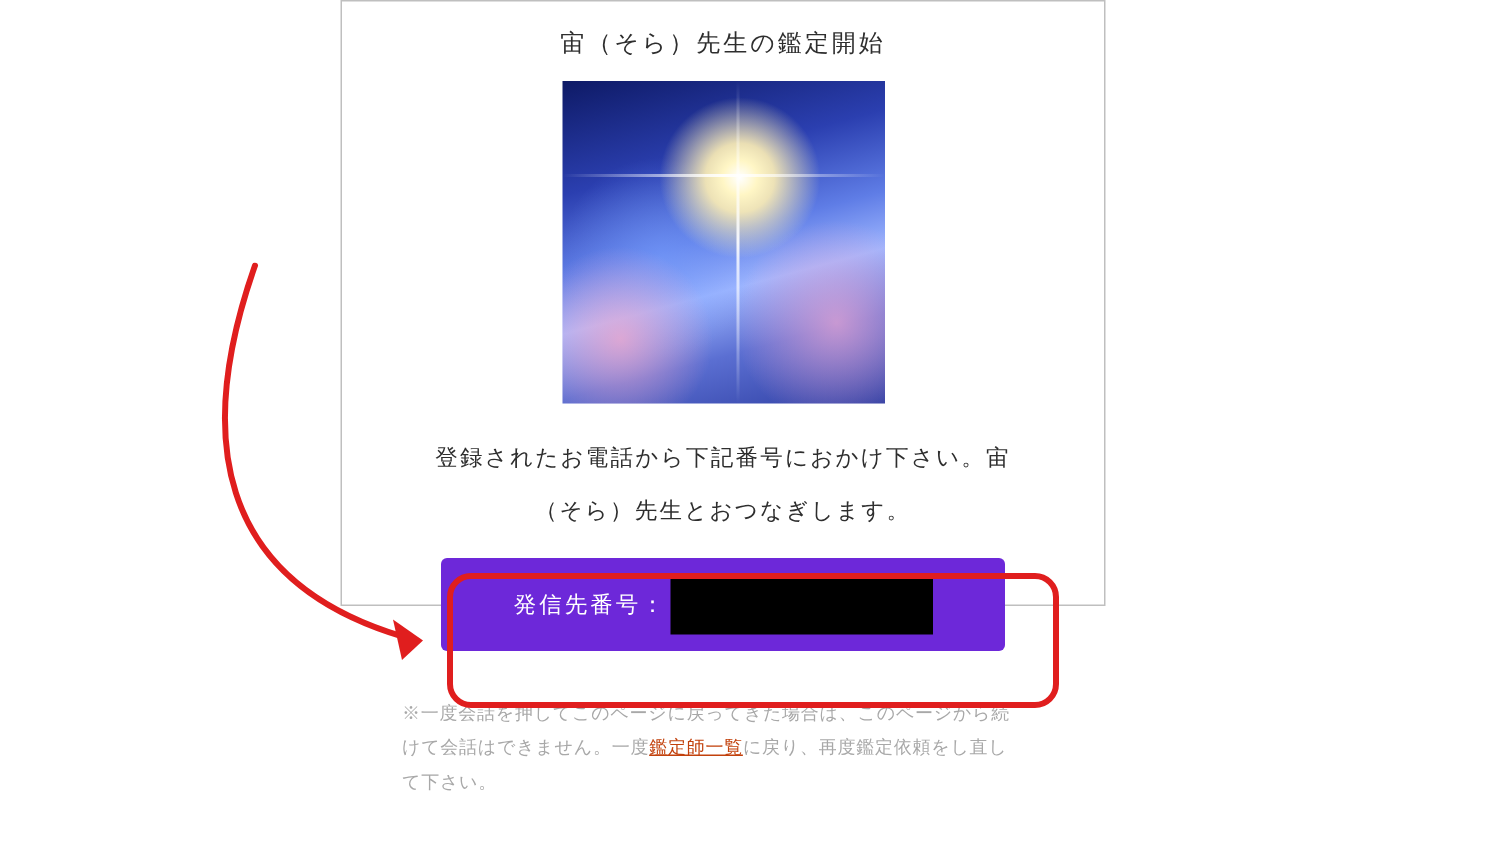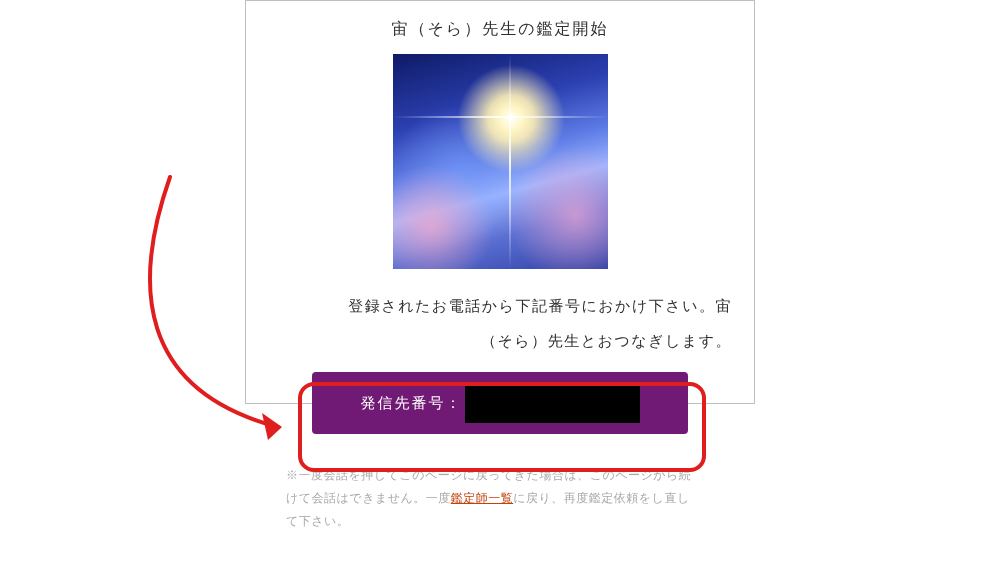--- a/index.html
+++ b/index.html
@@ -1,20 +1,20 @@
 <!DOCTYPE html>
 <html><head>
 <meta charset="utf-8">
 <style>
   * { box-sizing: border-box; margin: 0; padding: 0; }
   html, body { width: 1000px; height: 562px; background: #ffffff; font-family: "Hiragino Kaku Gothic Pro", "Meiryo", sans-serif; }
   .canvas { position: relative; width: 1000px; height: 562px; }
   .card {
     position: absolute;
-    left: 245px; top: 0;
+    left: 227px; top: 0;
     width: 510px; height: 404px;
     border: 1px solid #bfbfbf;
     background: #fff;
     padding: 18px 22px;
   }
   .title {
     text-align: center;
     font-size: 16px;
     color: #2e2e2e;
     letter-spacing: 2px;
@@ -32,29 +32,29 @@
       radial-gradient(circle at 30% 55%, rgba(120,160,255,0.55) 0%, rgba(120,160,255,0) 35%),
       linear-gradient(165deg, #0e1a66 0%, #2b3fb0 28%, #5f7de6 48%, #9eb6ff 62%, #5b6fd2 78%, #2f3fa3 100%);
   }
   
   .sky::before, .sky::after {
     content: ""; position: absolute; background: linear-gradient(90deg, rgba(255,255,255,0) 0%, rgba(255,255,255,0.9) 50%, rgba(255,255,255,0) 100%);
   }
   .sky::before { left: 0; top: 62px; width: 100%; height: 2px; }
   .sky::after  { left: 116px; top: 0; width: 2px; height: 100%; background: linear-gradient(180deg, rgba(255,255,255,0) 0%, rgba(255,255,255,0.9) 50%, rgba(255,255,255,0) 100%); }
   .instruction {
-    text-align: right;
+    text-align: center;
     color: #2e2e2e;
     font-size: 15px;
     line-height: 2.3;
     letter-spacing: 1.5px;
     margin-bottom: 14px;
   }
   .phone-pill {
-    background: #701a75;
+    background: #6d28d9;
     border-radius: 4px;
     height: 62px;
     display: flex; align-items: center; justify-content: center;
     color: #fff;
     font-size: 15px;
     letter-spacing: 2px;
     margin: 0 44px;
     position: relative;
   }
   .phone-masked {

